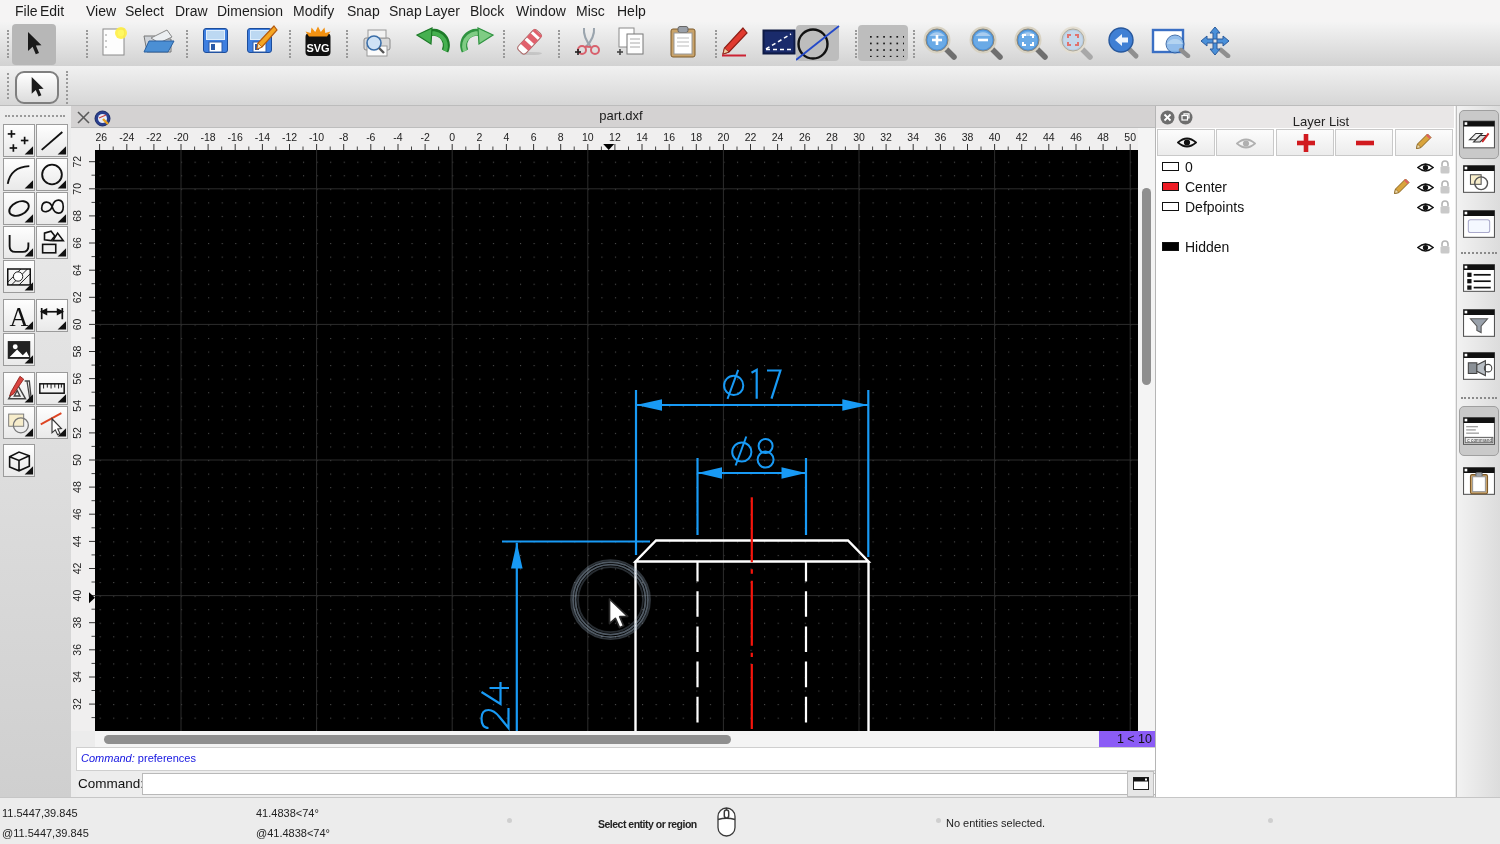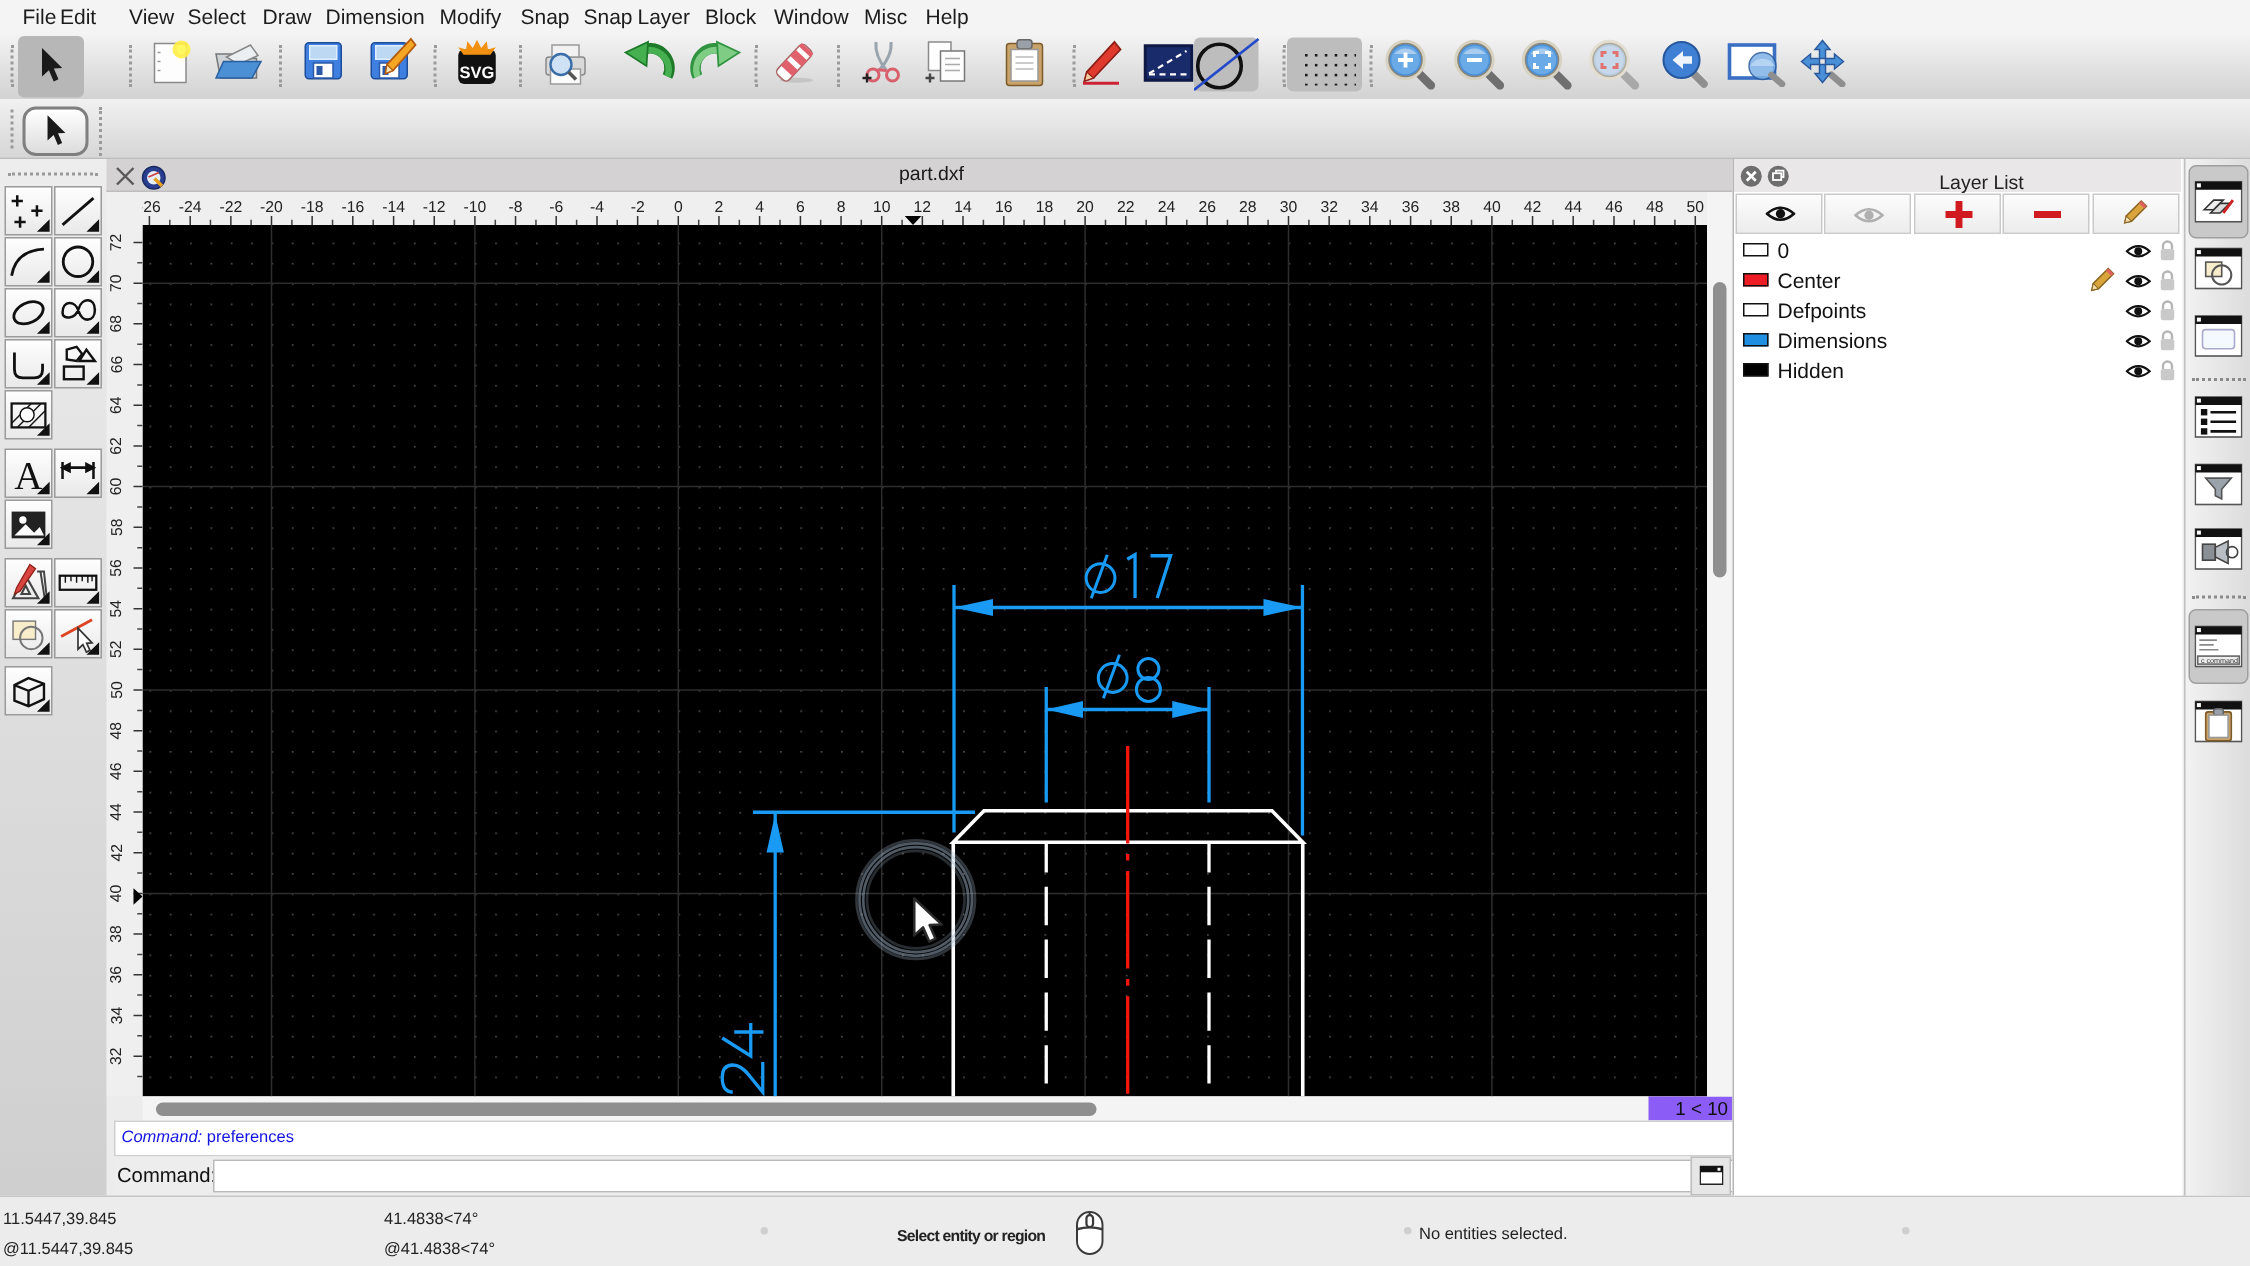--- a/index.html
+++ b/index.html
@@ -783,32 +783,20 @@
 <span class="abs" style="left:29px;top:2px;">Defpoints</span>
 <svg class="abs" style="left:261px;top:5px" width="17.0" height="11.049999999999999" viewBox="0 0 20 13">
         <path d="M1,6.5 Q10,-1.5 19,6.5 Q10,14.5 1,6.5 Z" fill="none" stroke="#111" stroke-width="1.7"></path>
         <circle cx="10" cy="6.5" r="3.1" fill="#111"></circle>
       </svg>
 <svg class="abs" style="left:283px;top:3px" width="12" height="15" viewBox="0 0 12 15">
         <path d="M3,6 L3,4 a3,3 0 0 1 6,0 L9,6" fill="none" stroke="#b5b5b5" stroke-width="1.6"></path>
         <rect x="1.5" y="6" width="9" height="7.5" rx="1.5" fill="#c9c9c9"></rect>
       </svg>
 </div>
-<div class="lrow" style="top:111px">
-<span class="abs" style="left:6px;top:5px;width:17px;height:9px;background:#1e8fe1;border:1px solid #111;"></span>
-<span class="abs" style="left:29px;top:2px;">Dimensions</span>
-<svg class="abs" style="left:261px;top:5px" width="17.0" height="11.049999999999999" viewBox="0 0 20 13">
-        <path d="M1,6.5 Q10,-1.5 19,6.5 Q10,14.5 1,6.5 Z" fill="none" stroke="#111" stroke-width="1.7"></path>
-        <circle cx="10" cy="6.5" r="3.1" fill="#111"></circle>
-      </svg>
-<svg class="abs" style="left:283px;top:3px" width="12" height="15" viewBox="0 0 12 15">
-        <path d="M3,6 L3,4 a3,3 0 0 1 6,0 L9,6" fill="none" stroke="#b5b5b5" stroke-width="1.6"></path>
-        <rect x="1.5" y="6" width="9" height="7.5" rx="1.5" fill="#c9c9c9"></rect>
-      </svg>
-</div>
 <div class="lrow" style="top:131px">
 <span class="abs" style="left:6px;top:5px;width:17px;height:9px;background:#000;border:1px solid #111;"></span>
 <span class="abs" style="left:29px;top:2px;">Hidden</span>
 <svg class="abs" style="left:261px;top:5px" width="17.0" height="11.049999999999999" viewBox="0 0 20 13">
         <path d="M1,6.5 Q10,-1.5 19,6.5 Q10,14.5 1,6.5 Z" fill="none" stroke="#111" stroke-width="1.7"></path>
         <circle cx="10" cy="6.5" r="3.1" fill="#111"></circle>
       </svg>
 <svg class="abs" style="left:283px;top:3px" width="12" height="15" viewBox="0 0 12 15">
         <path d="M3,6 L3,4 a3,3 0 0 1 6,0 L9,6" fill="none" stroke="#b5b5b5" stroke-width="1.6"></path>
         <rect x="1.5" y="6" width="9" height="7.5" rx="1.5" fill="#c9c9c9"></rect>

